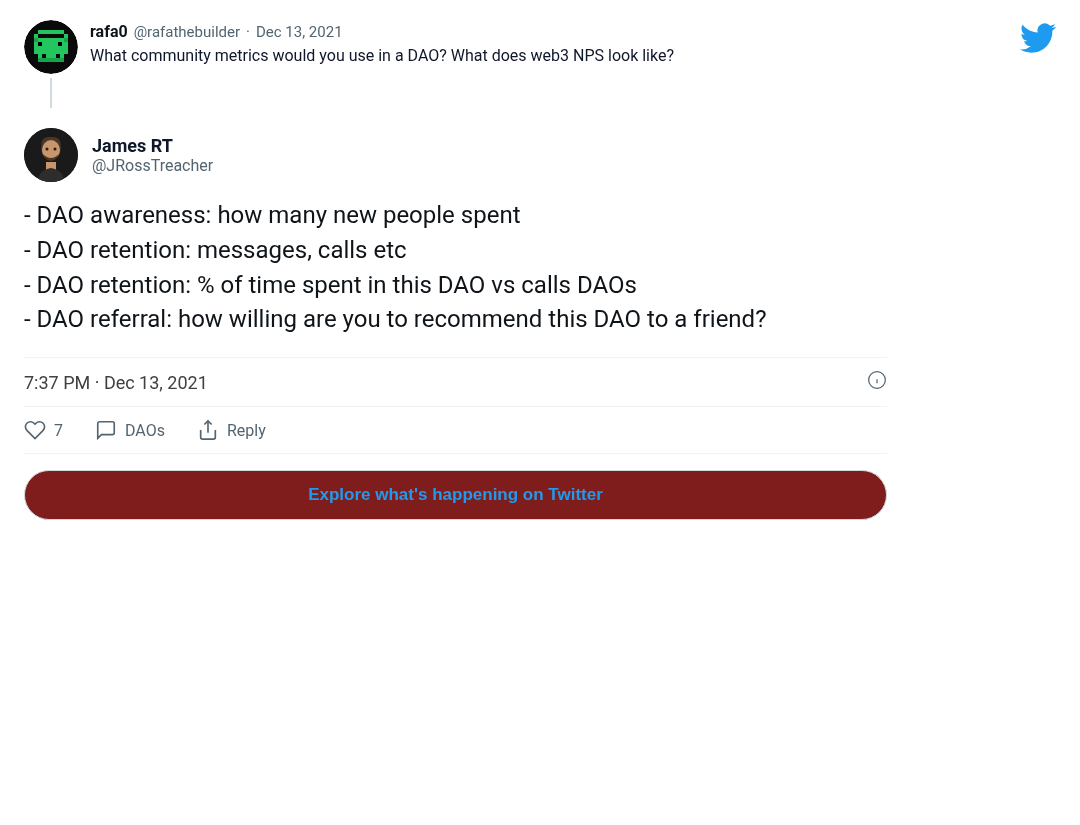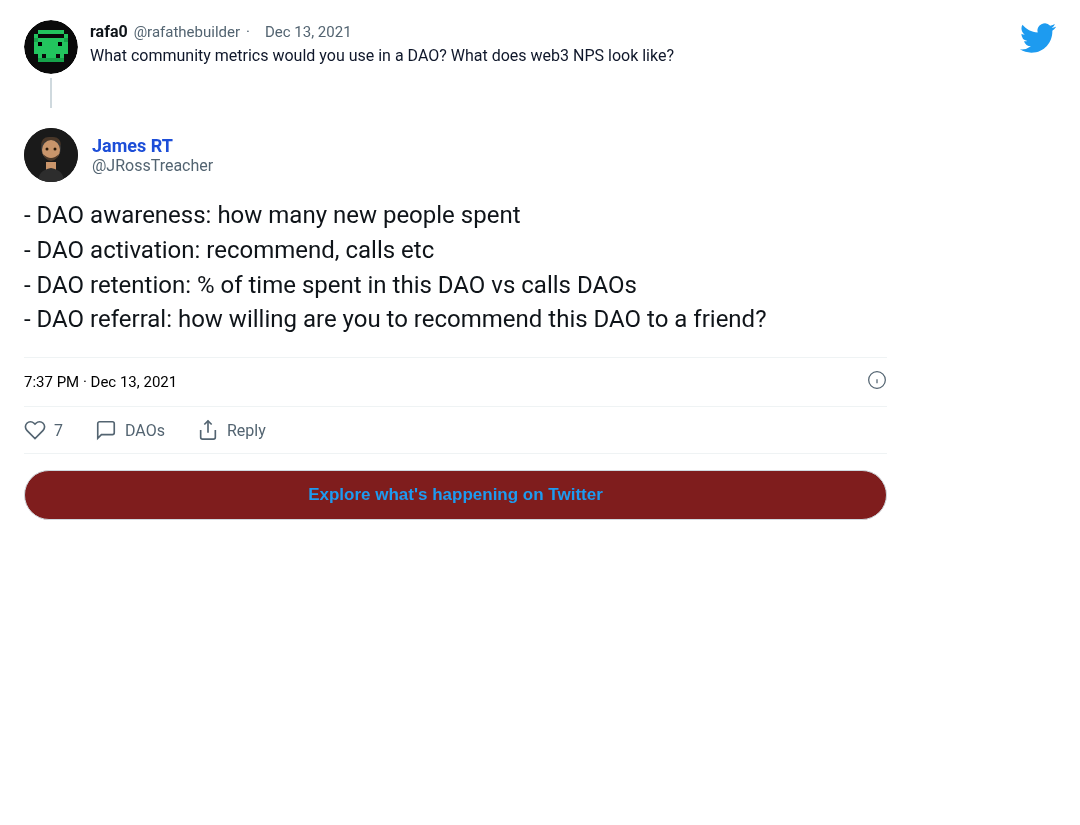--- a/index.html
+++ b/index.html
@@ -84,21 +84,20 @@
     }
 
     .dot-separator {
       color: #536471;
       font-size: 15px;
     }
 
     .tweet-date {
       font-size: 15px;
       color: #536471;
-      margin-left: 9px;
     }
 
     .original-tweet-text {
       font-size: 16px;
       color: #0f172a;
       line-height: 1.4;
     }
 
     
     .main-tweet {
@@ -125,21 +124,21 @@
     }
 
     .author-info {
       display: flex;
       flex-direction: column;
     }
 
     .author-display-name {
       font-weight: 700;
       font-size: 18px;
-      color: #1d4ed8;
+      color: #0f172a;
     }
 
     .author-username {
       font-size: 16px;
       color: #536471;
     }
 
     .tweet-body-text {
       font-size: 24px;
       color: #0f1419;
@@ -150,22 +149,22 @@
     .tweet-timestamp-row {
       display: flex;
       align-items: center;
       justify-content: space-between;
       padding: 12px 0;
       border-top: 1px solid #eff3f4;
       border-bottom: 1px solid #eff3f4;
     }
 
     .tweet-timestamp {
-      font-size: 15px;
-      color: #000000;
+      font-size: 18px;
+      color: #404040;
     }
 
     .info-icon {
       width: 20px;
       height: 20px;
       color: #536471;
     }
 
     
     .actions-row {
@@ -306,21 +305,21 @@
           </svg>
         </div>
         <div class="author-info">
           <span class="author-display-name">James RT</span>
           <span class="author-username">@JRossTreacher</span>
         </div>
       </div>
 
       <div class="tweet-body-text">
         <span>- DAO awareness: how many new people spent</span><br>
-        <span>- DAO activation: recommend, calls etc</span><br>
+        <span>- DAO retention: messages, calls etc</span><br>
         <span>- DAO retention: % of time spent in this DAO vs calls DAOs</span><br>
         <span>- DAO referral: how willing are you to recommend this DAO to a friend?</span>
       </div>
 
       <div class="tweet-timestamp-row">
         <span class="tweet-timestamp">7:37 PM · Dec 13, 2021</span>
         <div>
           <svg class="info-icon" viewBox="0 0 24 24" fill="none" stroke="#536471" stroke-width="1.5">
             <circle cx="12" cy="12" r="10"></circle>
             <line x1="12" y1="8" x2="12" y2="8" stroke-width="2.5"></line>

